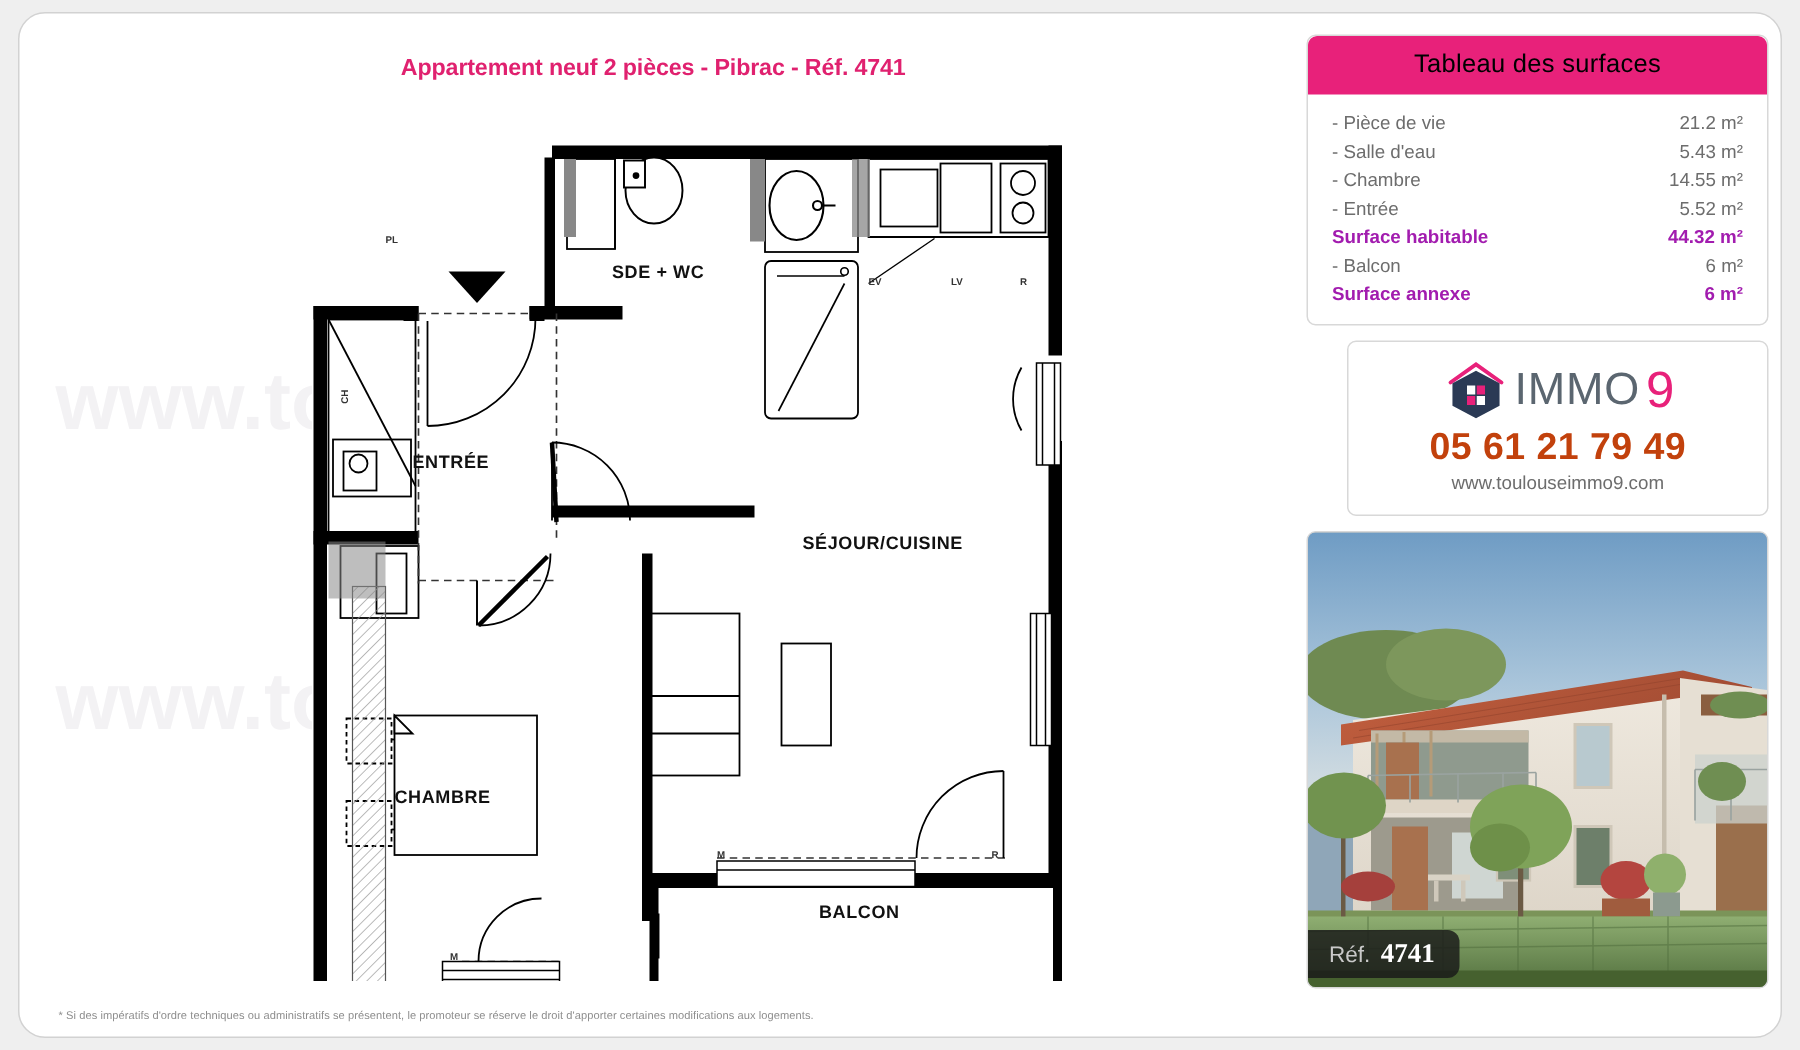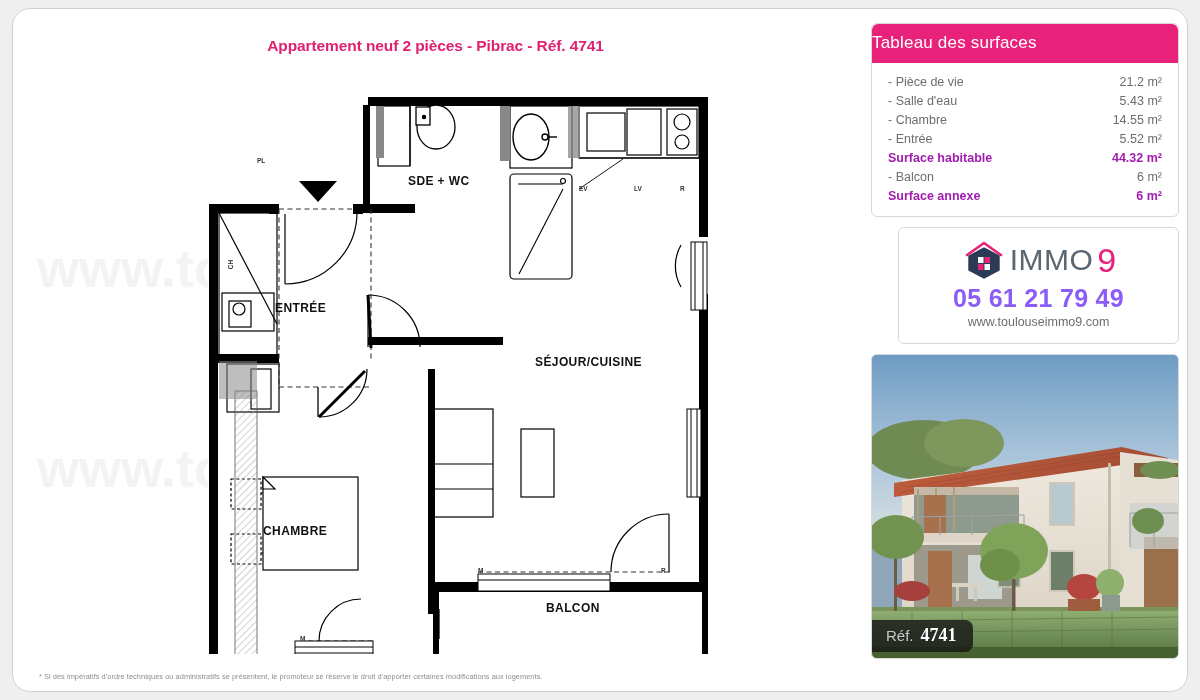--- a/index.html
+++ b/index.html
@@ -84,21 +84,22 @@
   .panel {
     background: #fff;
     border: 1px solid #d8d8d8;
     border-radius: 6px;
     margin-bottom: 10px;
     overflow: hidden;
   }
 
   .surfaces-header {
     background: #e8217a;
-    color: #ffffff;
+    color: #000000;
+    text-align: center;
     font-size: 17px;
     padding: 9px 0 10px;
     border-radius: 6px 6px 0 0;
     letter-spacing: 0.2px;
   }
   .surfaces-panel { border-radius: 6px; }
 
   .surfaces-body { padding: 9px 16px 11px 16px; }
 
   .srow {
@@ -132,21 +133,21 @@
   }
   .logo-nine {
     font-size: 34px;
     color: #e8217a;
     font-weight: 300;
     margin-left: 1px;
   }
   .phone {
     font-size: 25px;
     font-weight: bold;
-    color: #8b5cf6;
+    color: #c2410c;
     letter-spacing: 0.3px;
     margin: 1px 0 2px;
   }
   .website {
     font-size: 12.5px;
     color: #6d6d6d;
   }
 
   
   .photo-panel {

